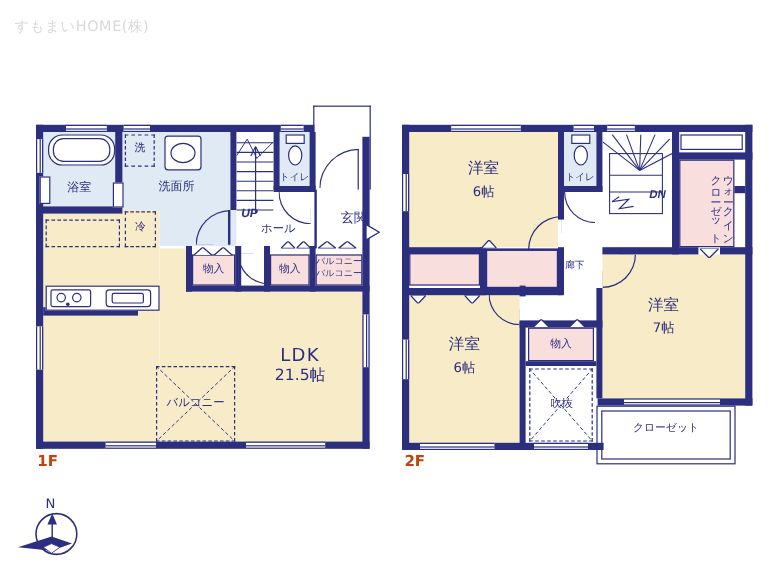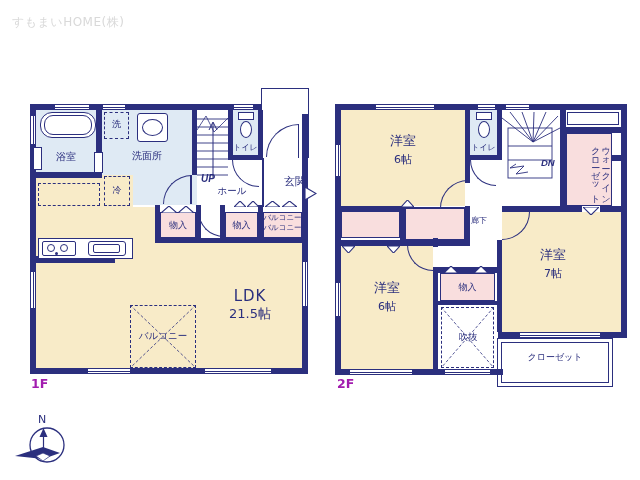--- a/index.html
+++ b/index.html
@@ -24,21 +24,21 @@
   .arcTL{border-left:1.3px solid var(--wall);border-top:1.3px solid var(--wall);border-top-left-radius:100% 100%}
   .arcBL{border-left:1.3px solid var(--wall);border-bottom:1.3px solid var(--wall);border-bottom-left-radius:100% 100%}
   .arcBR{border-right:1.3px solid var(--wall);border-bottom:1.3px solid var(--wall);border-bottom-right-radius:100% 100%}
   .winH{position:absolute;background:#fff;border-top:1px solid var(--wall);border-bottom:1px solid var(--wall)}
   .winH::after{content:"";position:absolute;left:0;right:0;top:50%;border-top:1px solid var(--wall)}
   .winV{position:absolute;background:#fff;border-left:1px solid var(--wall);border-right:1px solid var(--wall)}
   .winV::after{content:"";position:absolute;top:0;bottom:0;left:50%;border-left:1px solid var(--wall)}
   .tri polygon{fill:#fff;stroke:var(--wall);stroke-width:1.1}
   .sline line,.sline polyline,.sline path,.sline rect{stroke:var(--wall);fill:none}
   .updn{font-family:Liberation Sans, sans-serif;font-style:italic;font-weight:bold}
-  .flab{font-weight:bold;font-size:12.5px;color:#a21caf}
+  .flab{font-weight:bold;font-size:12.5px;color:#c2410c}
   .logo{position:absolute;left:12px;top:14px;font-size:12px;letter-spacing:.5px;color:var(--logo)}
 </style>
 </head>
 <body>
 
 <div id="page">
 
   <div class="logo">すもまいHOME(株)</div>
 
   <div class="abs" style="left:0;top:0;width:330px;height:480px">

